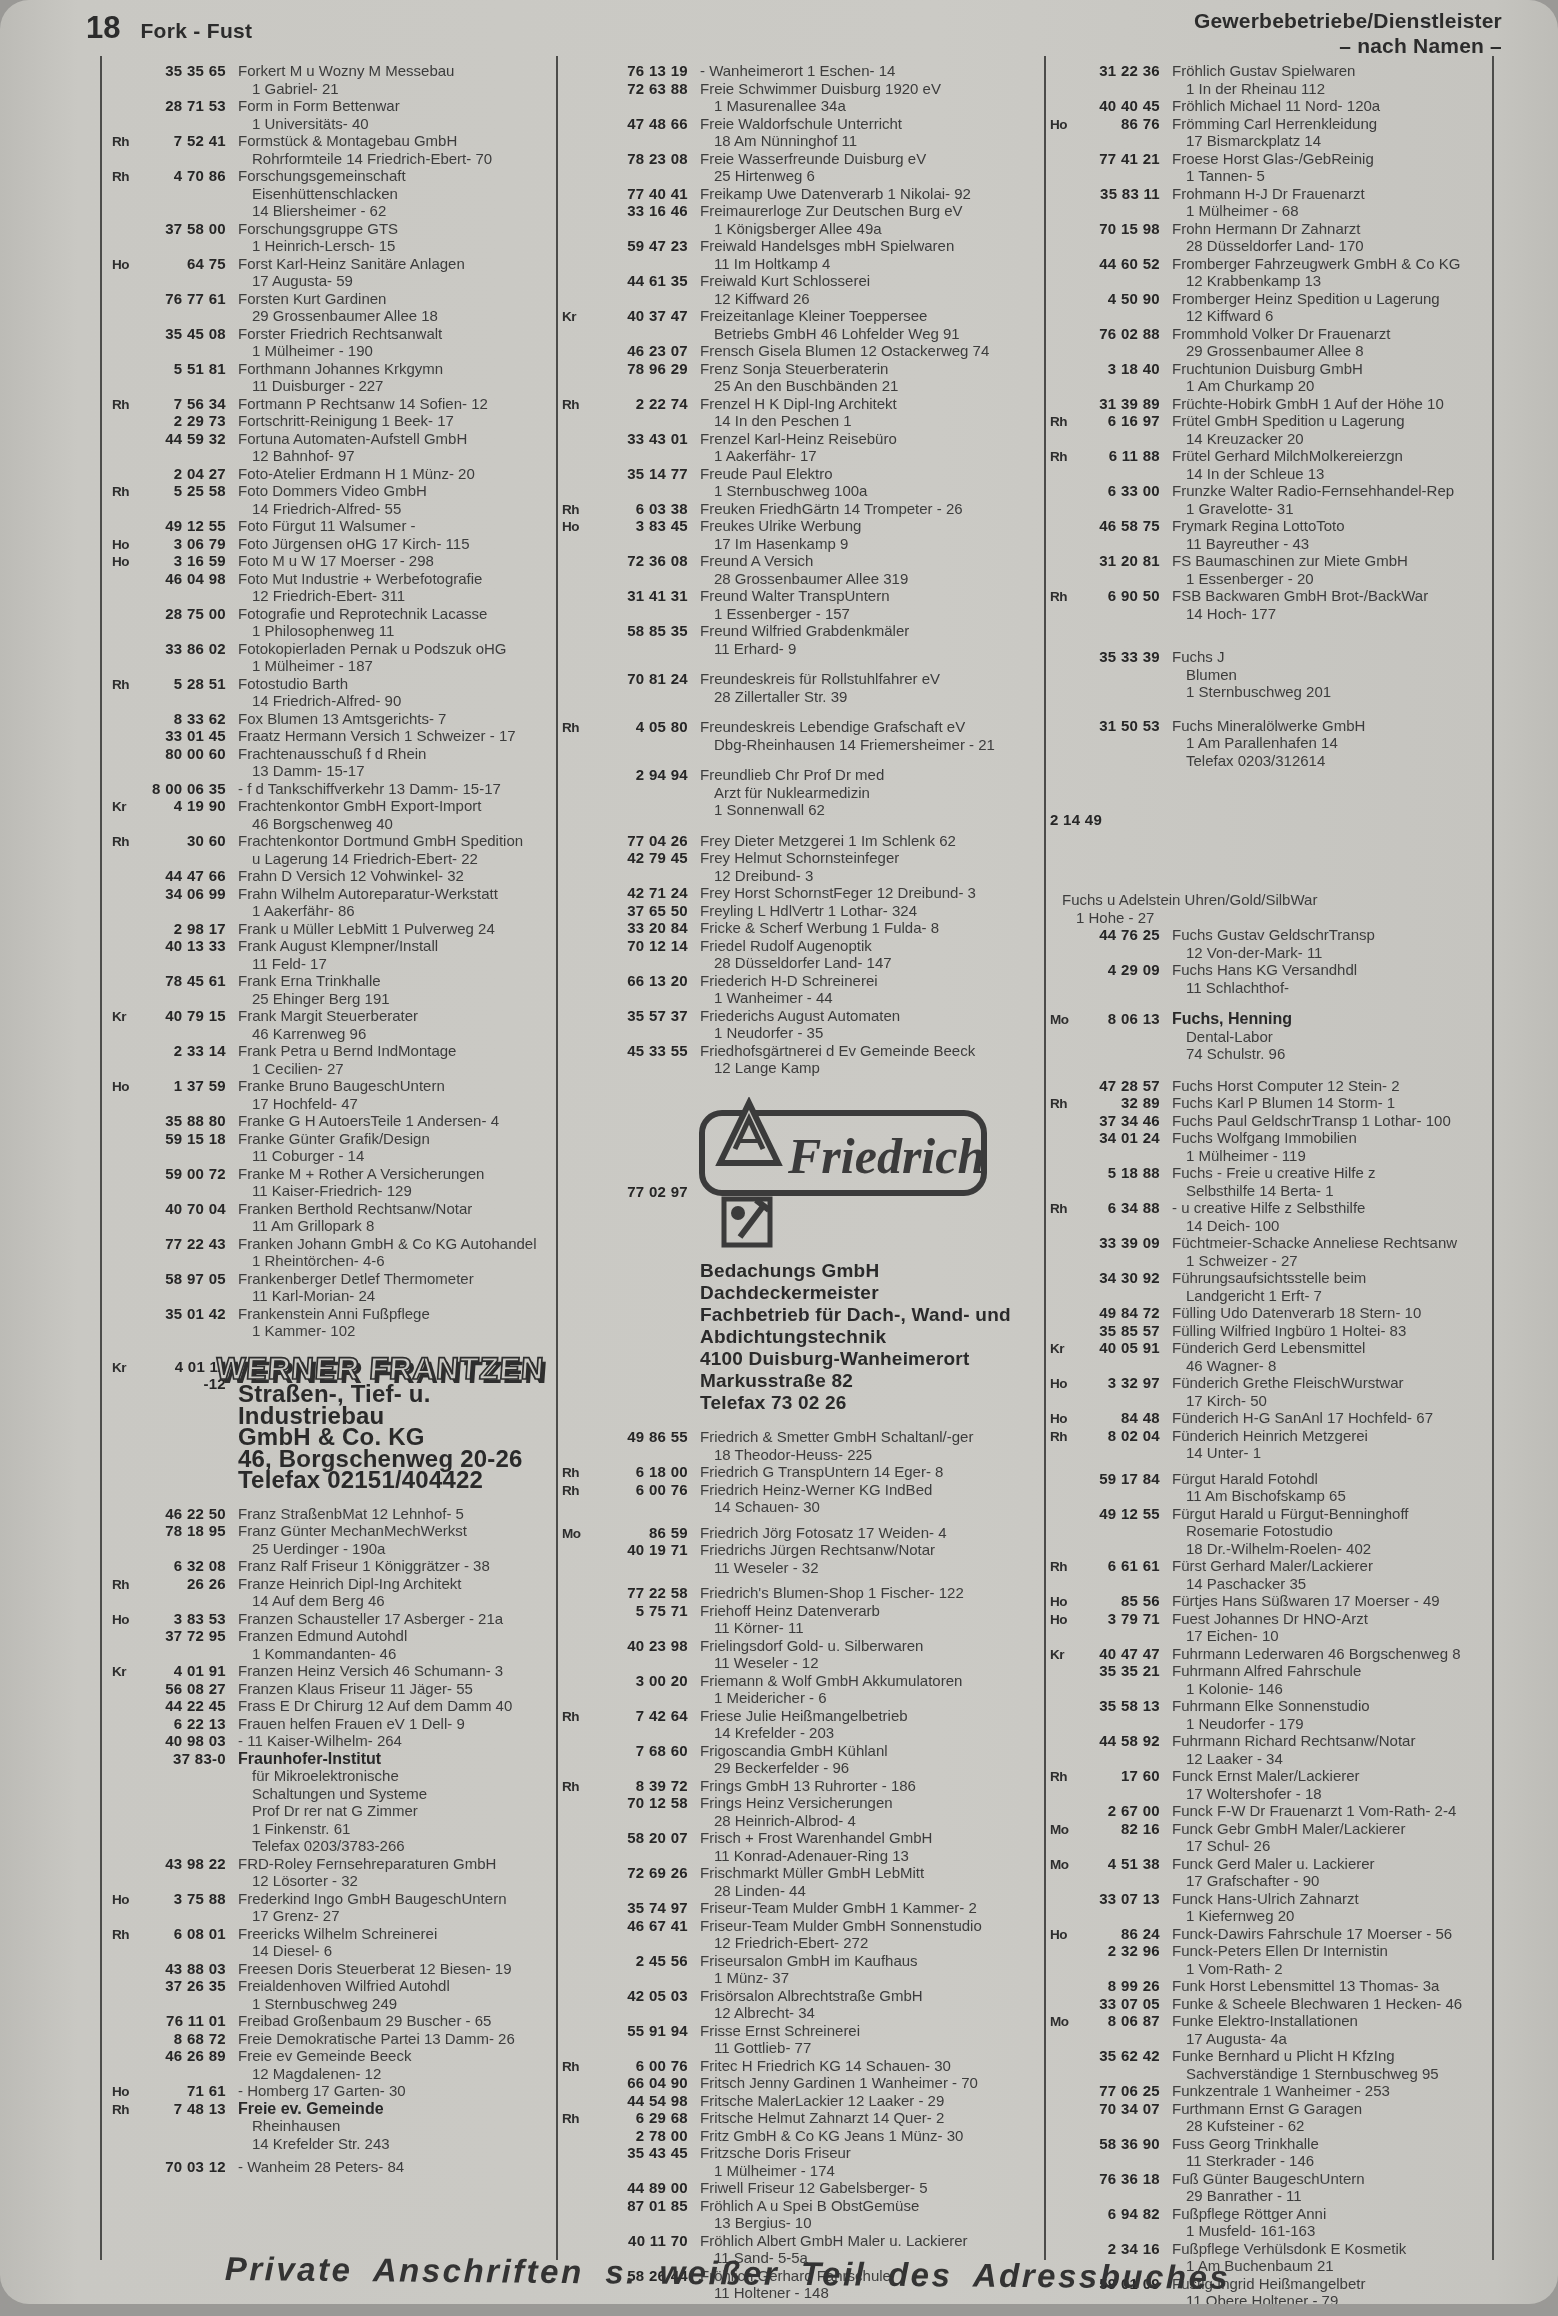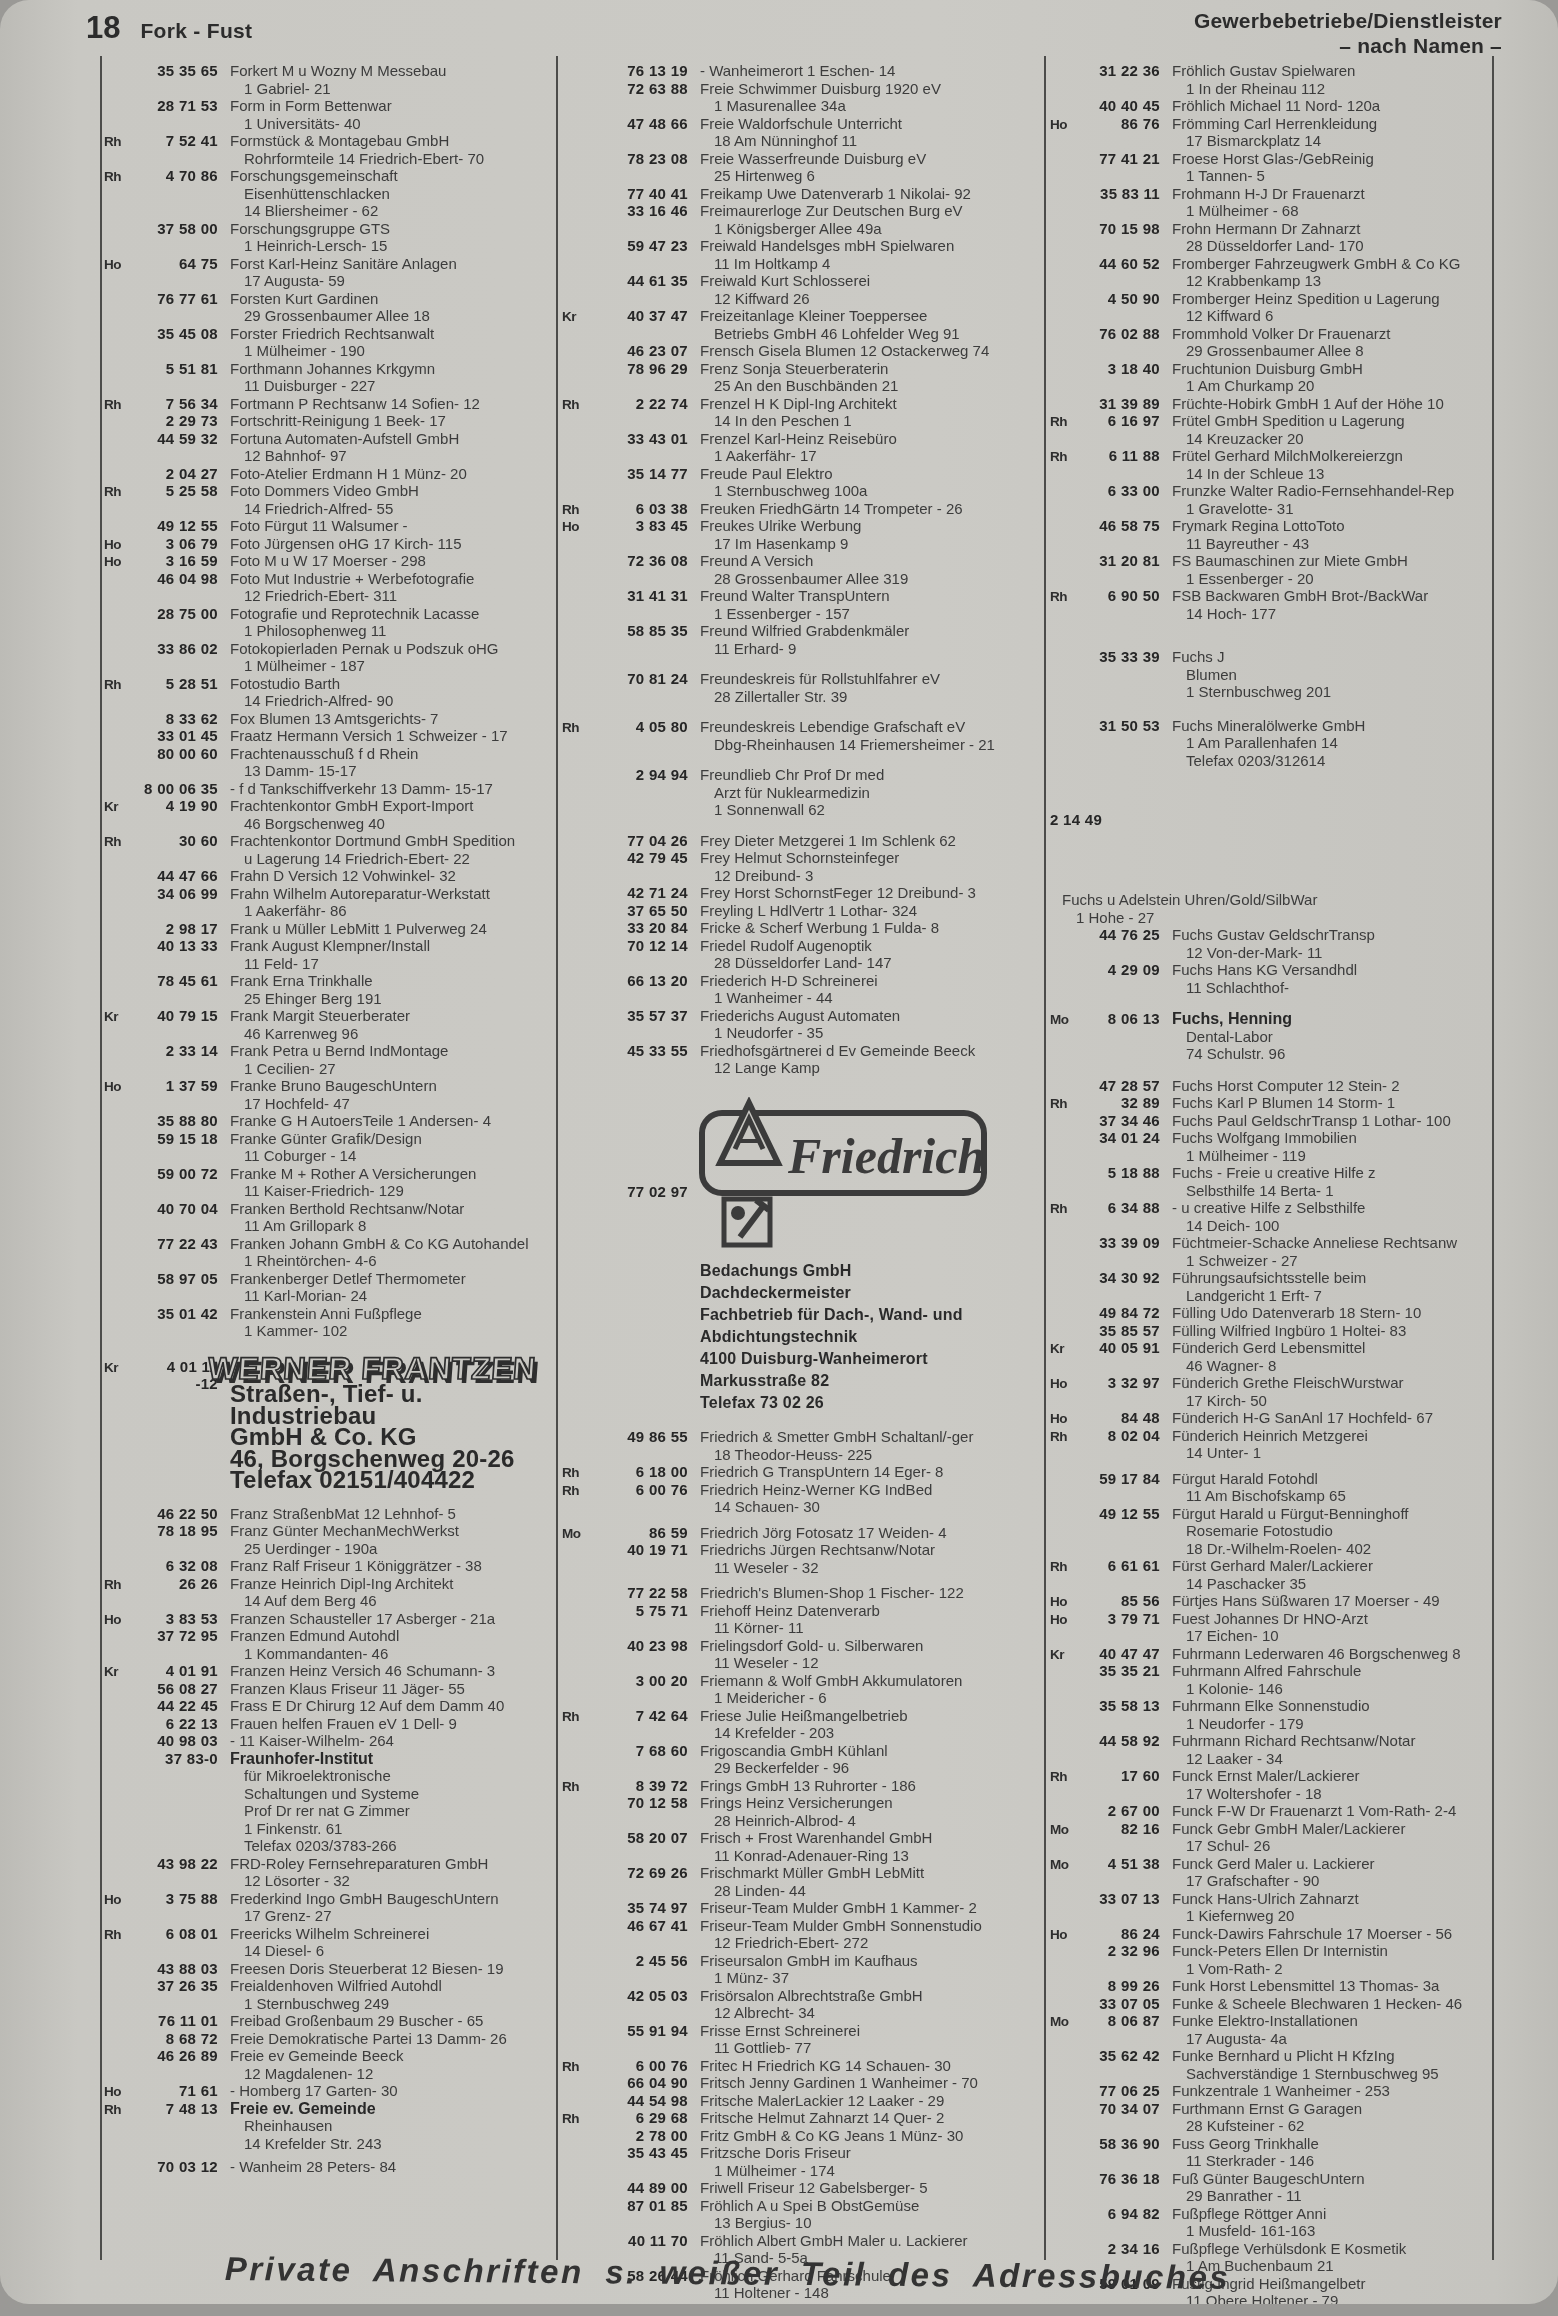--- a/index.html
+++ b/index.html
@@ -9,21 +9,21 @@
   
   .hdr-left{position:absolute;left:86px;top:10px;display:flex;align-items:baseline;gap:20px;}
   .hdr-page{font-size:31px;font-weight:bold;color:#2c2c2c;}
   .hdr-range{font-size:21px;font-weight:bold;color:#2c2c2c;letter-spacing:.3px;}
   .hdr-right{position:absolute;right:56px;top:8px;text-align:right;font-weight:bold;
              font-size:21px;line-height:25px;color:#2c2c2c;letter-spacing:.2px;}
   
   .vrule{position:absolute;top:56px;height:2204px;width:2px;background:#4c4c4a;}
   
   .col{position:absolute;top:62px;}
-  #col0{left:104px;width:452px;}
+  #col0{left:112px;width:452px;}
   #col1c{left:562px;width:478px;}
   #col2c{left:1050px;width:440px;}
   .entry{display:flex;align-items:flex-start;}
   .pfx{flex:0 0 30px;font-size:13.5px;font-weight:bold;color:#2e2e2e;padding-top:2px;
        letter-spacing:-.5px;}
   .num{font-size:15px;font-weight:bold;color:#262626;text-align:right;white-space:pre-line;
        line-height:17.5px;letter-spacing:.3px;}
   #col0 .num{flex:0 0 84px;}
   #col1c .num{flex:0 0 96px;}
   #col2c .num{flex:0 0 80px;}
@@ -33,21 +33,21 @@
   .b1{font-weight:bold;font-size:16px;color:#282828;}
   .adline{font-weight:bold;font-size:24px;line-height:21.5px;color:#2a2a2a;letter-spacing:.2px;}
   
   .fz-logo{font-size:31px;font-weight:bold;white-space:nowrap;margin:2px 0 6px -22px;
            color:#c9c8c3;-webkit-text-stroke:1.7px #2e2e2e;letter-spacing:1px;
            text-shadow:4px 4px 0 #2e2e2e;transform:skewX(-4deg);transform-origin:left;}
   
   .fr-ad{margin:20px 0 6px 0;}
   .fr-ad .num{margin-top:86px;}
   .fd-logo{margin:0 0 8px -12px;}
-  .fr-ad .adline{font-size:16px;line-height:22px;}
+  .fr-ad .adline{font-size:19px;line-height:22px;}
   
   .banner{position:absolute;left:225px;top:2250px;font-size:33px;font-weight:bold;
           font-style:italic;color:#333;letter-spacing:2.5px;word-spacing:10px;
           transform:rotate(0.5deg);transform-origin:left top;white-space:nowrap;}
 </style>
 </head>
 <body>
 
 <div class="page">
   <div class="hdr-left">

